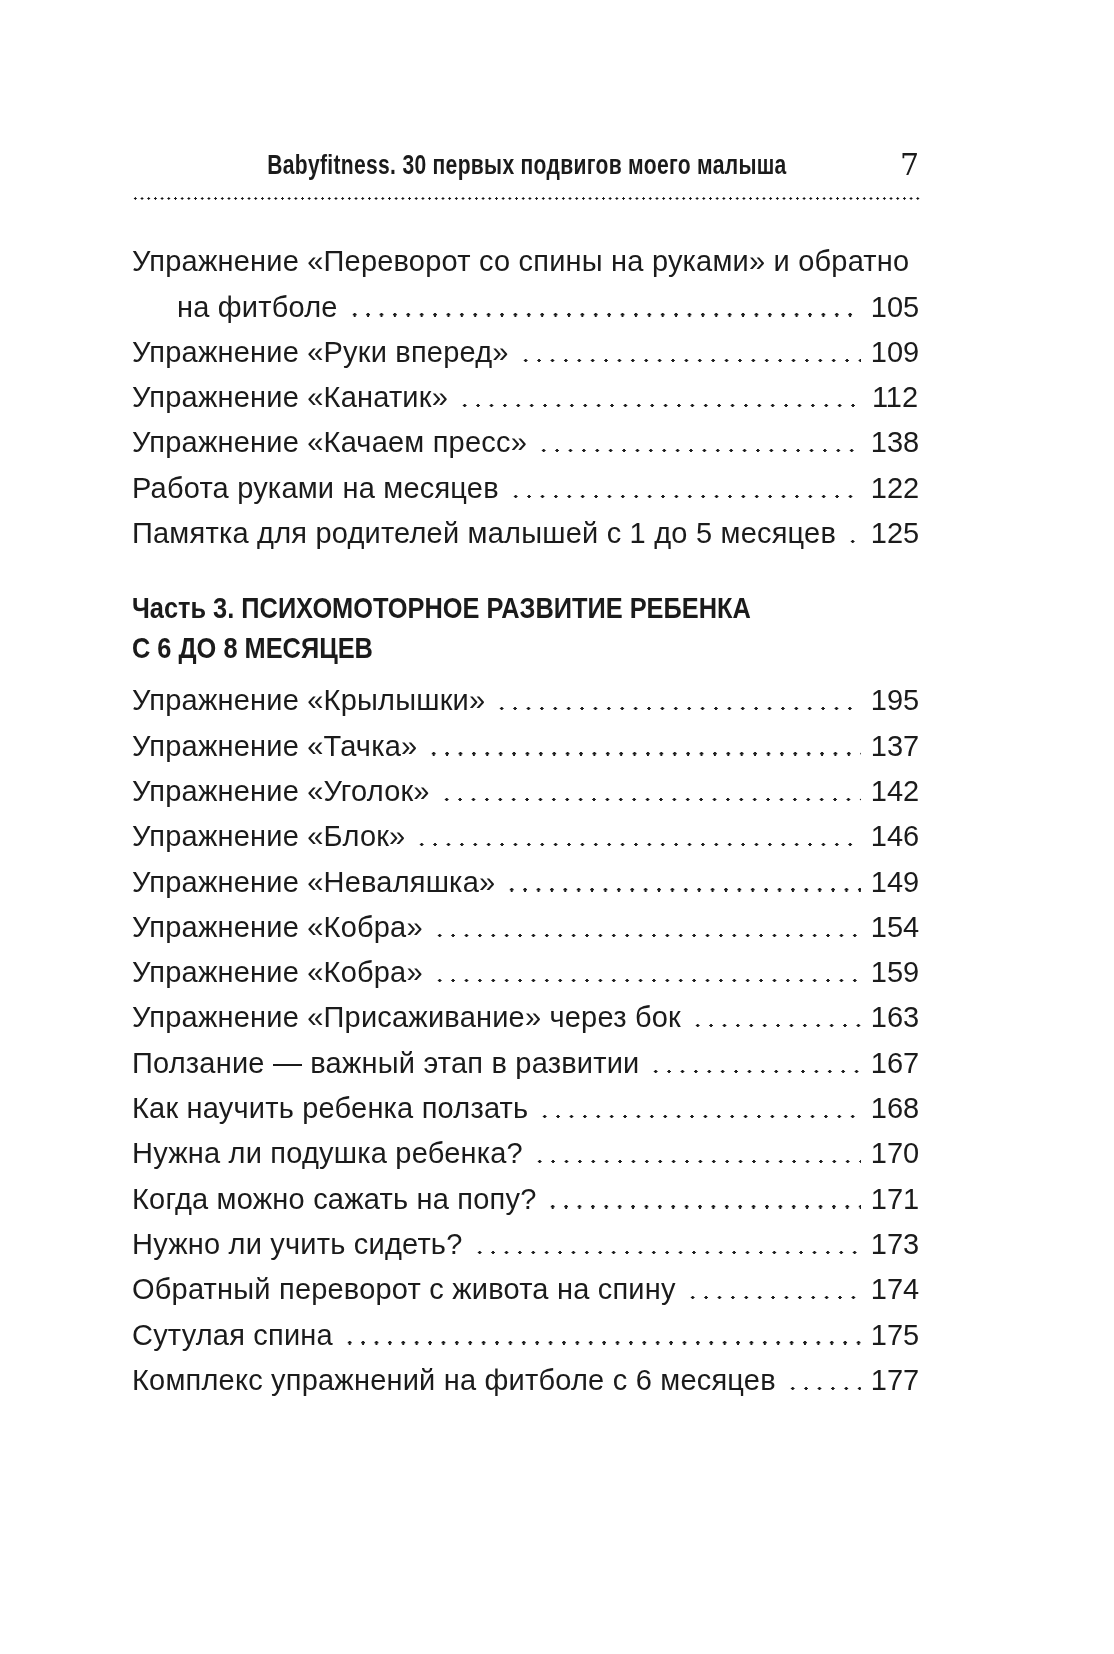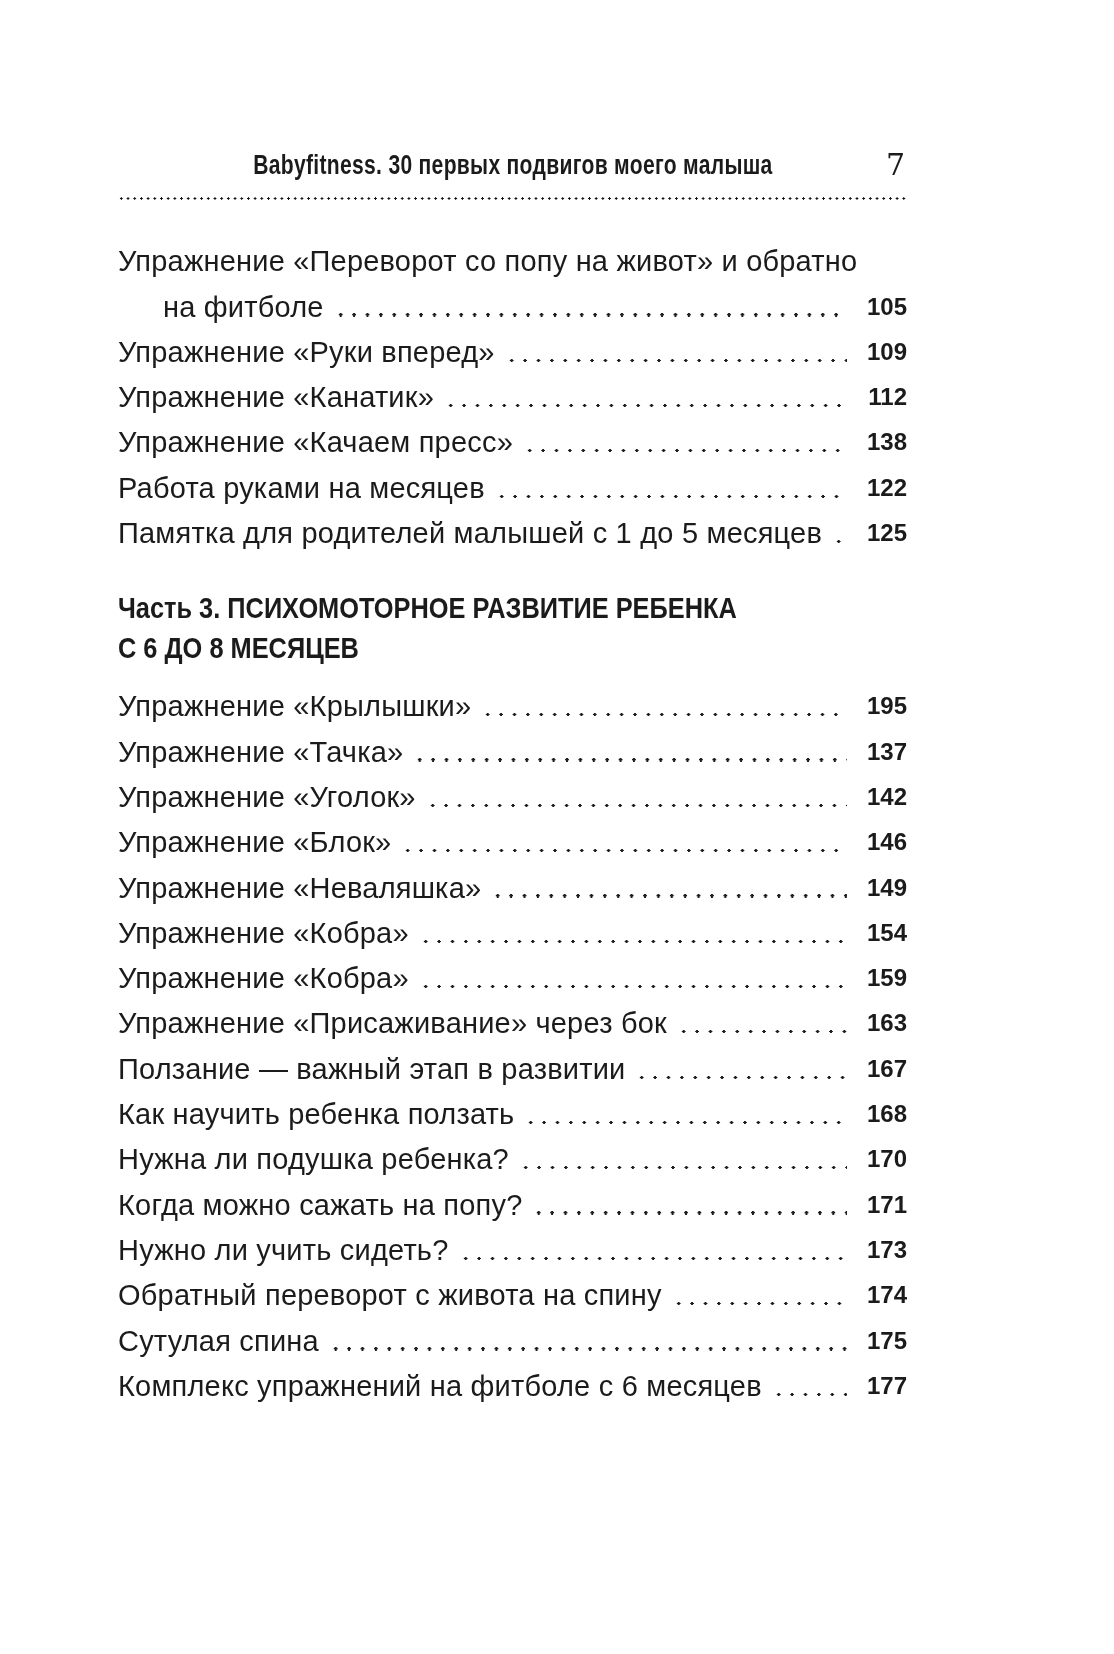--- a/index.html
+++ b/index.html
@@ -10,21 +10,21 @@
     width: 1114px;
     height: 1654px;
     background: #ffffff;
     color: #1b1b1b;
     font-family: "Liberation Sans", sans-serif;
     position: relative;
     overflow: hidden;
   }
   .content {
     position: absolute;
-    left: 118px;
+    left: 132px;
     top: 0;
     width: 789px;
   }
   
   .running-head {
     position: relative;
     margin-top: 146px;
     height: 38px;
     text-align: center;
   }
@@ -75,29 +75,28 @@
   .leader {
     flex: 1 1 auto;
     height: 3.2px;
     margin: 0 8px 9px 10px;
     background-image: radial-gradient(circle, #1d1d1d 1.5px, transparent 1.65px);
     background-size: 13.4px 3.2px;
     background-repeat: repeat-x;
     background-position: left center;
   }
   .pagenum {
-    font-size: 24px;
+    font-size: 29px;
     line-height: 38px;
     min-width: 52px;
-    text-align: right;
-    white-space: nowrap;
-    font-weight: bold;
+    text-align: center;
+    white-space: nowrap;
   }
   .section-heading {
-    margin: 36px 0 12px 0;
+    margin: 36px 0 6px 0;
     font-weight: bold;
     font-size: 29.5px;
     line-height: 40px;
   }
   .section-line {
     display: block;
     white-space: nowrap;
     transform: scaleX(0.86);
     transform-origin: left center;
   }
@@ -106,21 +105,21 @@
 <body>
 
 <div class="content">
   <header class="running-head">
     <span class="head-title">Babyfitness. 30 первых подвигов моего малыша</span>
     <span class="head-page-num">7</span>
   </header>
   <div class="head-rule"></div>
   <main class="toc" id="toc">
       <div class="toc-row">
-        <span class="title">Упражнение «Переворот со попу на живот» и обратно</span>
+        <span class="title">Упражнение «Переворот со спины на руками» и обратно</span>
       </div>
       <div class="toc-row">
         <span class="title cont-indent">на фитболе</span>
         <span class="leader"></span>
         <span class="pagenum">105</span>
       </div>
       <div class="toc-row">
         <span class="title">Упражнение «Руки вперед»</span>
         <span class="leader"></span>
         <span class="pagenum">109</span>

